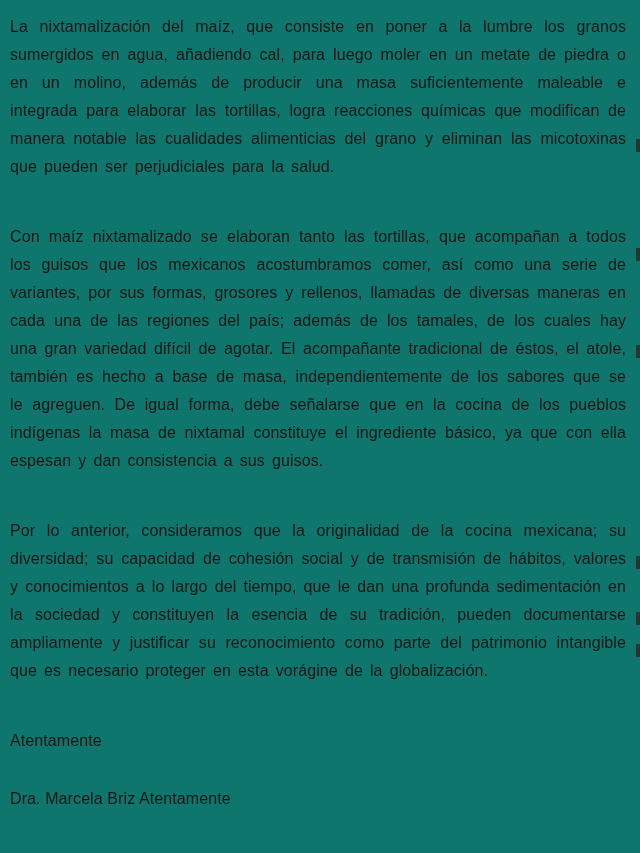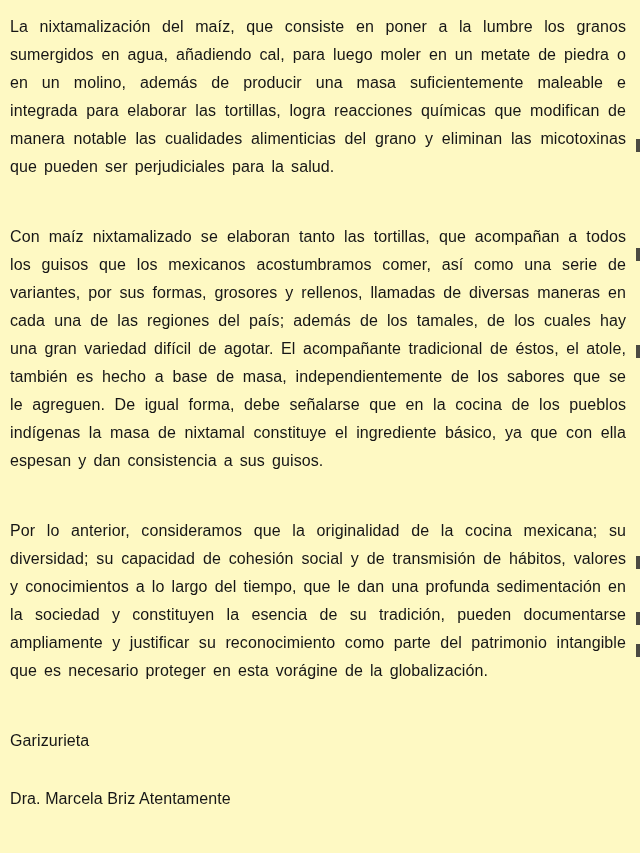--- a/index.html
+++ b/index.html
@@ -4,21 +4,21 @@
 <style>
   html, body {
     margin: 0;
     padding: 0;
     background: #ffffff;
   }
   .page {
     position: relative;
     width: 640px;
     height: 853px;
-    background: #fef9c3;
+    background: #0f766e;
     overflow: hidden;
     font-family: "Liberation Sans", sans-serif;
     color: #161616;
   }
   .content {
     position: absolute;
     top: 13px;
     left: 10px;
     right: 14px;
   }
@@ -60,21 +60,21 @@
   }
 </style>
 </head>
 <body>
 
 <div class="page">
   <div class="content">
     <p class="para">La nixtamalización del maíz, que consiste en poner a la lumbre los granos sumergidos en agua, añadiendo cal, para luego moler en un metate de piedra o en un molino, además de producir una masa suficientemente maleable e integrada para elaborar las tortillas, logra reacciones químicas que modifican de manera notable las cualidades alimenticias del grano y eliminan las micotoxinas que pueden ser perjudiciales para la salud.</p>
     <p class="para">Con maíz nixtamalizado se elaboran tanto las tortillas, que acompañan a todos los guisos que los mexicanos acostumbramos comer, así como una serie de variantes, por sus formas, grosores y rellenos, llamadas de diversas maneras en cada una de las regiones del país; además de los tamales, de los cuales hay una gran variedad difícil de agotar. El acompañante tradicional de éstos, el atole, también es hecho a base de masa, independientemente de los sabores que se le agreguen. De igual forma, debe señalarse que en la cocina de los pueblos indígenas la masa de nixtamal constituye el ingrediente básico, ya que con ella espesan y dan consistencia a sus guisos.</p>
     <p class="para">Por lo anterior, consideramos que la originalidad de la cocina mexicana; su diversidad; su capacidad de cohesión social y de transmisión de hábitos, valores y conocimientos a lo largo del tiempo, que le dan una profunda sedimentación en la sociedad y constituyen la esencia de su tradición, pueden documentarse ampliamente y justificar su reconocimiento como parte del patrimonio intangible que es necesario proteger en esta vorágine de la globalización.</p>
-    <p class="closing">Garizurieta</p>
+    <p class="closing">Atentamente</p>
     <p class="signature">Dra. Marcela Briz Atentamente</p>
   </div>
   <div id="edge-marks">
       <div class="edge-mark" style="top: 139px;"></div>
       <div class="edge-mark" style="top: 248px;"></div>
       <div class="edge-mark" style="top: 345px;"></div>
       <div class="edge-mark" style="top: 556px;"></div>
       <div class="edge-mark" style="top: 612px;"></div>
       <div class="edge-mark" style="top: 644px;"></div>
     </div>

